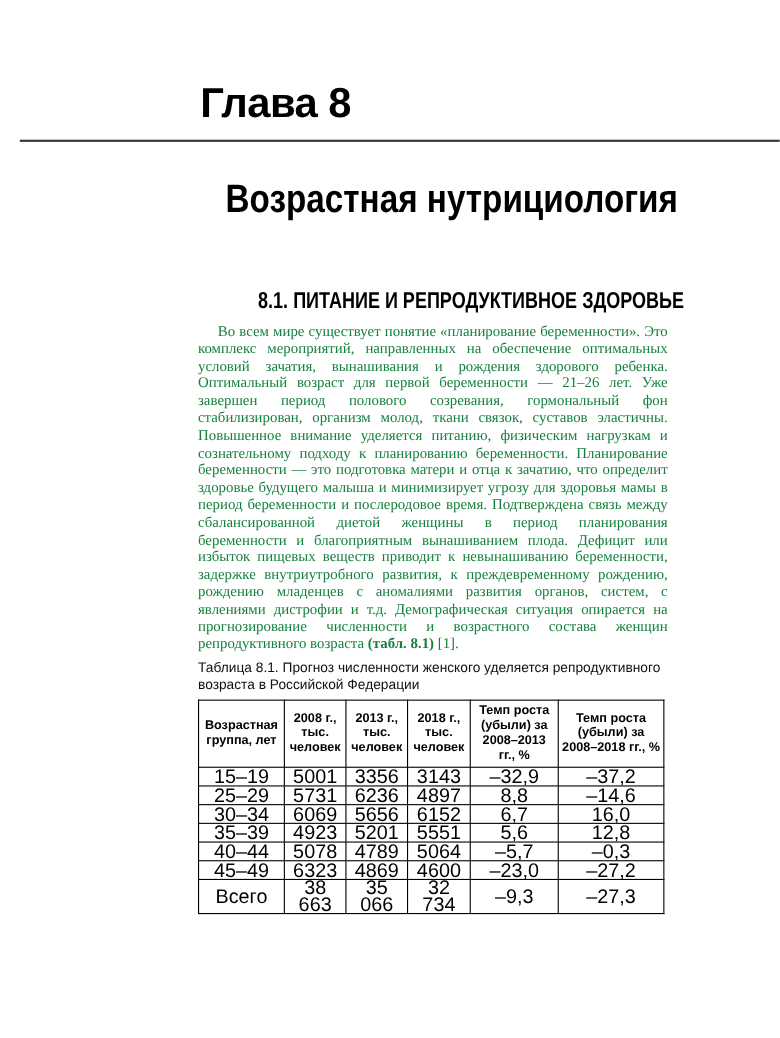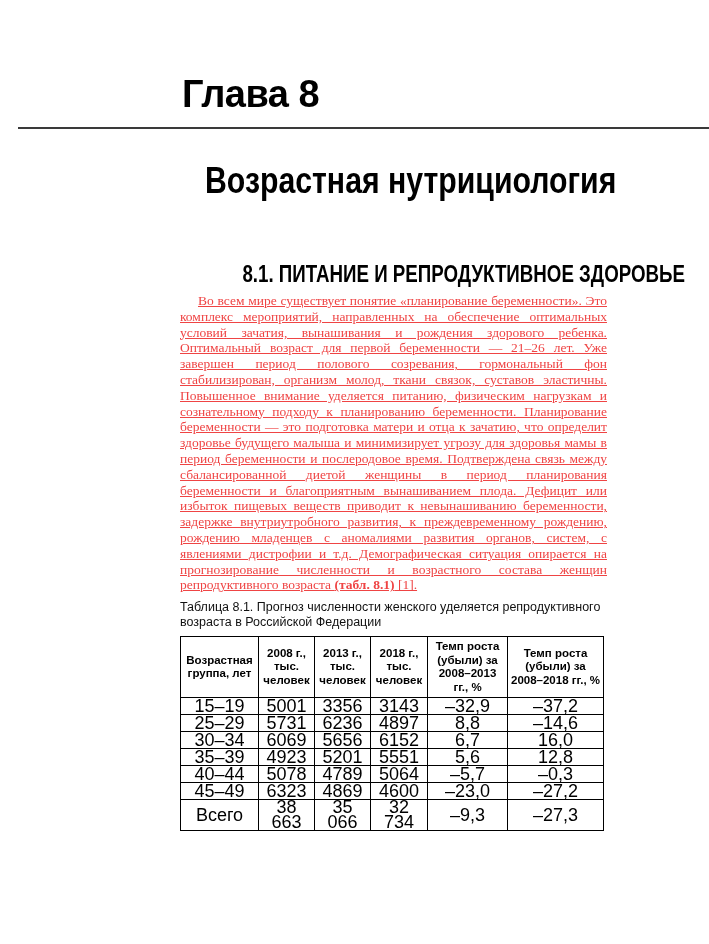--- a/index.html
+++ b/index.html
@@ -55,41 +55,40 @@
   .content-col {
     position: absolute;
     left: 180px;
     top: 262px;
     width: 427px;
   }
 
   .section-heading {
     font-family: "Liberation Sans", sans-serif;
     font-weight: bold;
-    font-size: 24px;
+    font-size: 21px;
     line-height: 24px;
     text-align: right;
     white-space: nowrap;
   }
   .cond-center {
     display: inline-block;
     white-space: nowrap;
     transform: scaleX(0.78);
     transform-origin: 50% 50%;
   }
 
   .body-paragraph {
     margin-top: 7px;
     font-family: "Liberation Serif", serif;
     font-size: 13.5px;
     line-height: 15.8px;
     text-align: justify;
     text-indent: 18px;
-    color: #ef4444;
-    text-decoration: underline;
+    color: #15803d;
   }
   .body-paragraph b { font-weight: bold; }
 
   .table-caption {
     margin-top: 7px;
     font-family: "Liberation Sans", sans-serif;
     font-size: 12.5px;
     line-height: 15px;
     color: #111;
     text-align: left;

